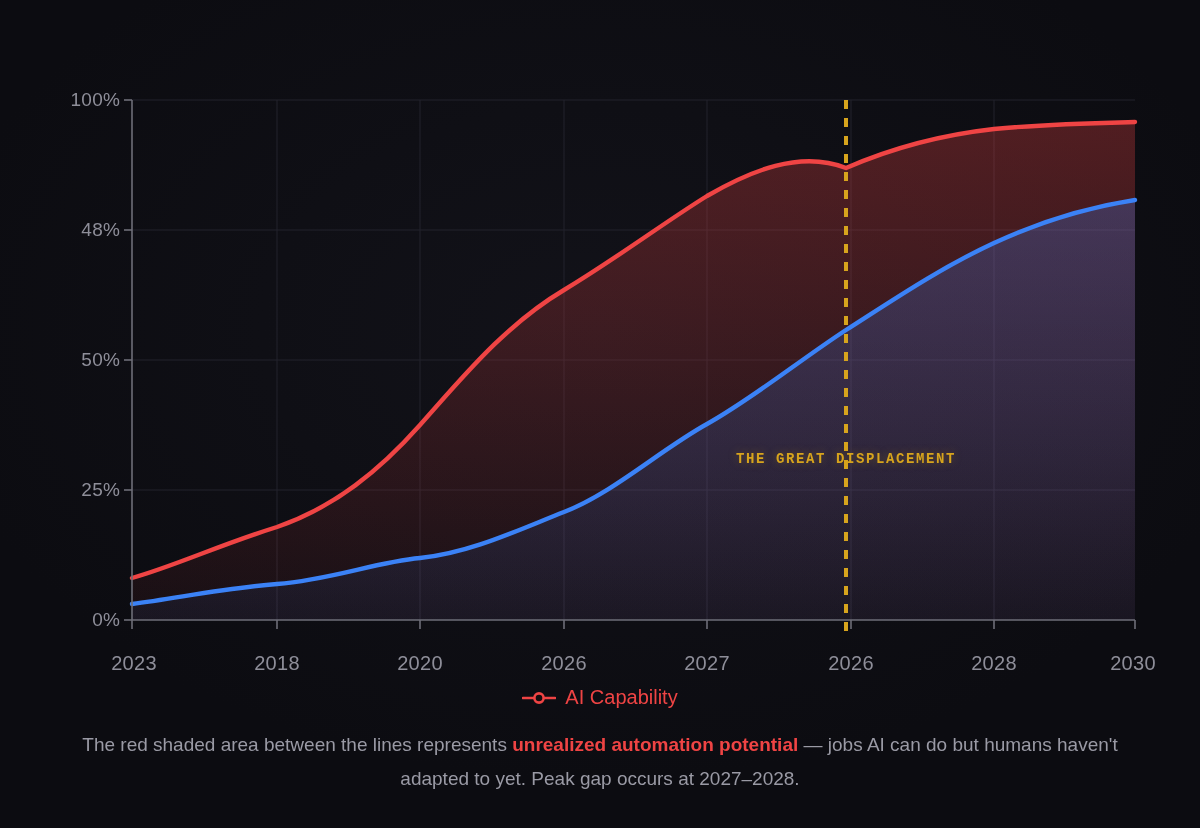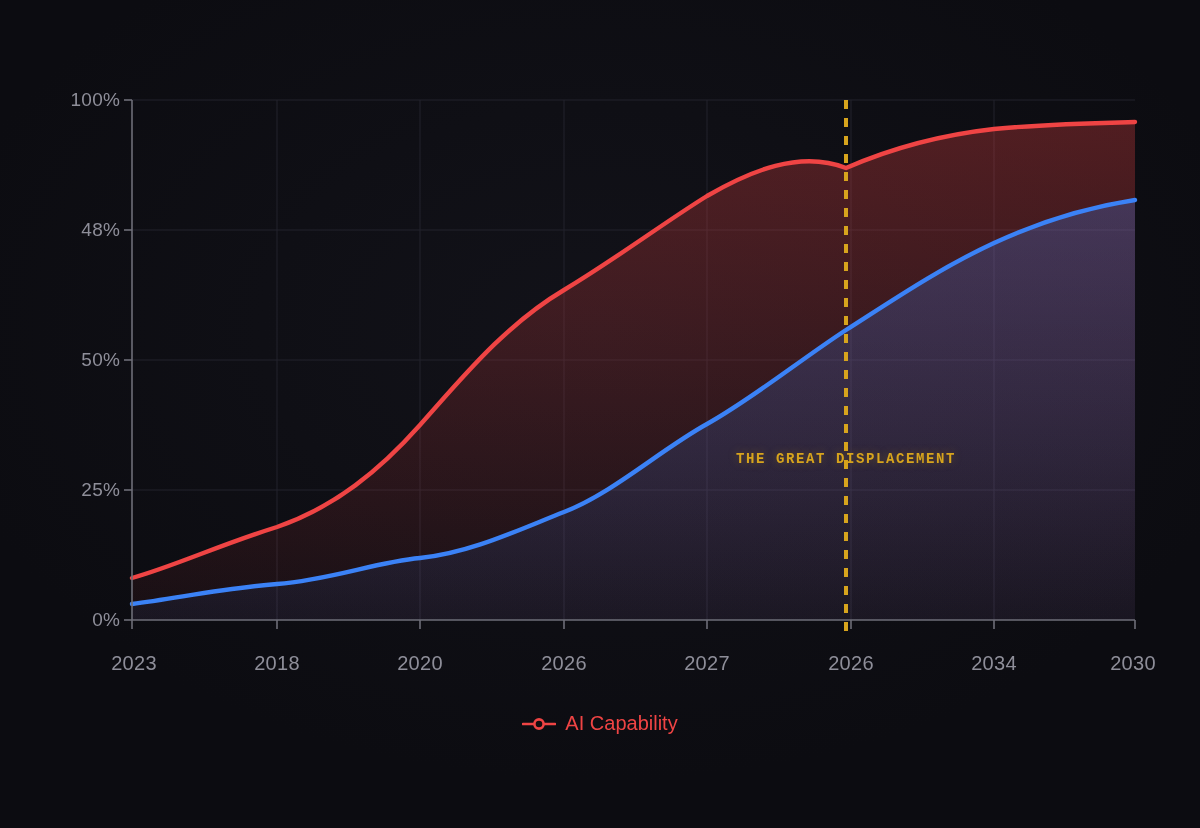--- a/index.html
+++ b/index.html
@@ -77,21 +77,21 @@
     font-weight: bold;
     letter-spacing: 1.6px;
     color: #d7a41d;
     white-space: nowrap;
     text-shadow: 0 0 10px rgba(215,164,29,0.35);
   }
 
   
   #legend {
     position: absolute;
-    top: 712px;
+    top: 686px;
     left: 0;
     width: 1200px;
     display: flex;
     justify-content: center;
     align-items: center;
     gap: 32px;
   }
   .legend-item {
     display: flex;
     align-items: center;
@@ -231,34 +231,38 @@
       <span class="ytick-label" style="top:620px">0%</span>
     </div>
 
     <div>
       <span class="xtick-label" style="left:134px">2023</span>
       <span class="xtick-label" style="left:277px">2018</span>
       <span class="xtick-label" style="left:420px">2020</span>
       <span class="xtick-label" style="left:564px">2026</span>
       <span class="xtick-label" style="left:707px">2027</span>
       <span class="xtick-label" style="left:851px">2026</span>
-      <span class="xtick-label" style="left:994px">2034</span>
+      <span class="xtick-label" style="left:994px">2028</span>
       <span class="xtick-label" style="left:1133px">2030</span>
     </div>
 
     <div id="displacement-annotation">THE GREAT DISPLACEMENT</div>
   </div>
 
   <div id="legend">
 
     <div class="legend-item">
       <svg class="legend-marker" width="34" height="16" viewBox="0 0 34 16">
         <line x1="1" y1="8" x2="33" y2="8" stroke="#ef4444" stroke-width="2.6" stroke-linecap="round"></line>
         <circle cx="17" cy="8" r="4.6" fill="#140d0f" stroke="#ef4444" stroke-width="2.6"></circle>
       </svg>
       <span class="legend-label" style="color:#ef4444">AI Capability</span>
     </div>
 
 
   </div>
 
+  <div id="caption">
+    <span>The red shaded area between the lines represents </span><span class="accent">unrealized automation potential</span><span> — jobs AI can do but</span>
+    <span>humans haven't adapted to yet. Peak gap occurs at 2027–2028.</span>
+  </div>
 
 </div>
 
 </body></html>

